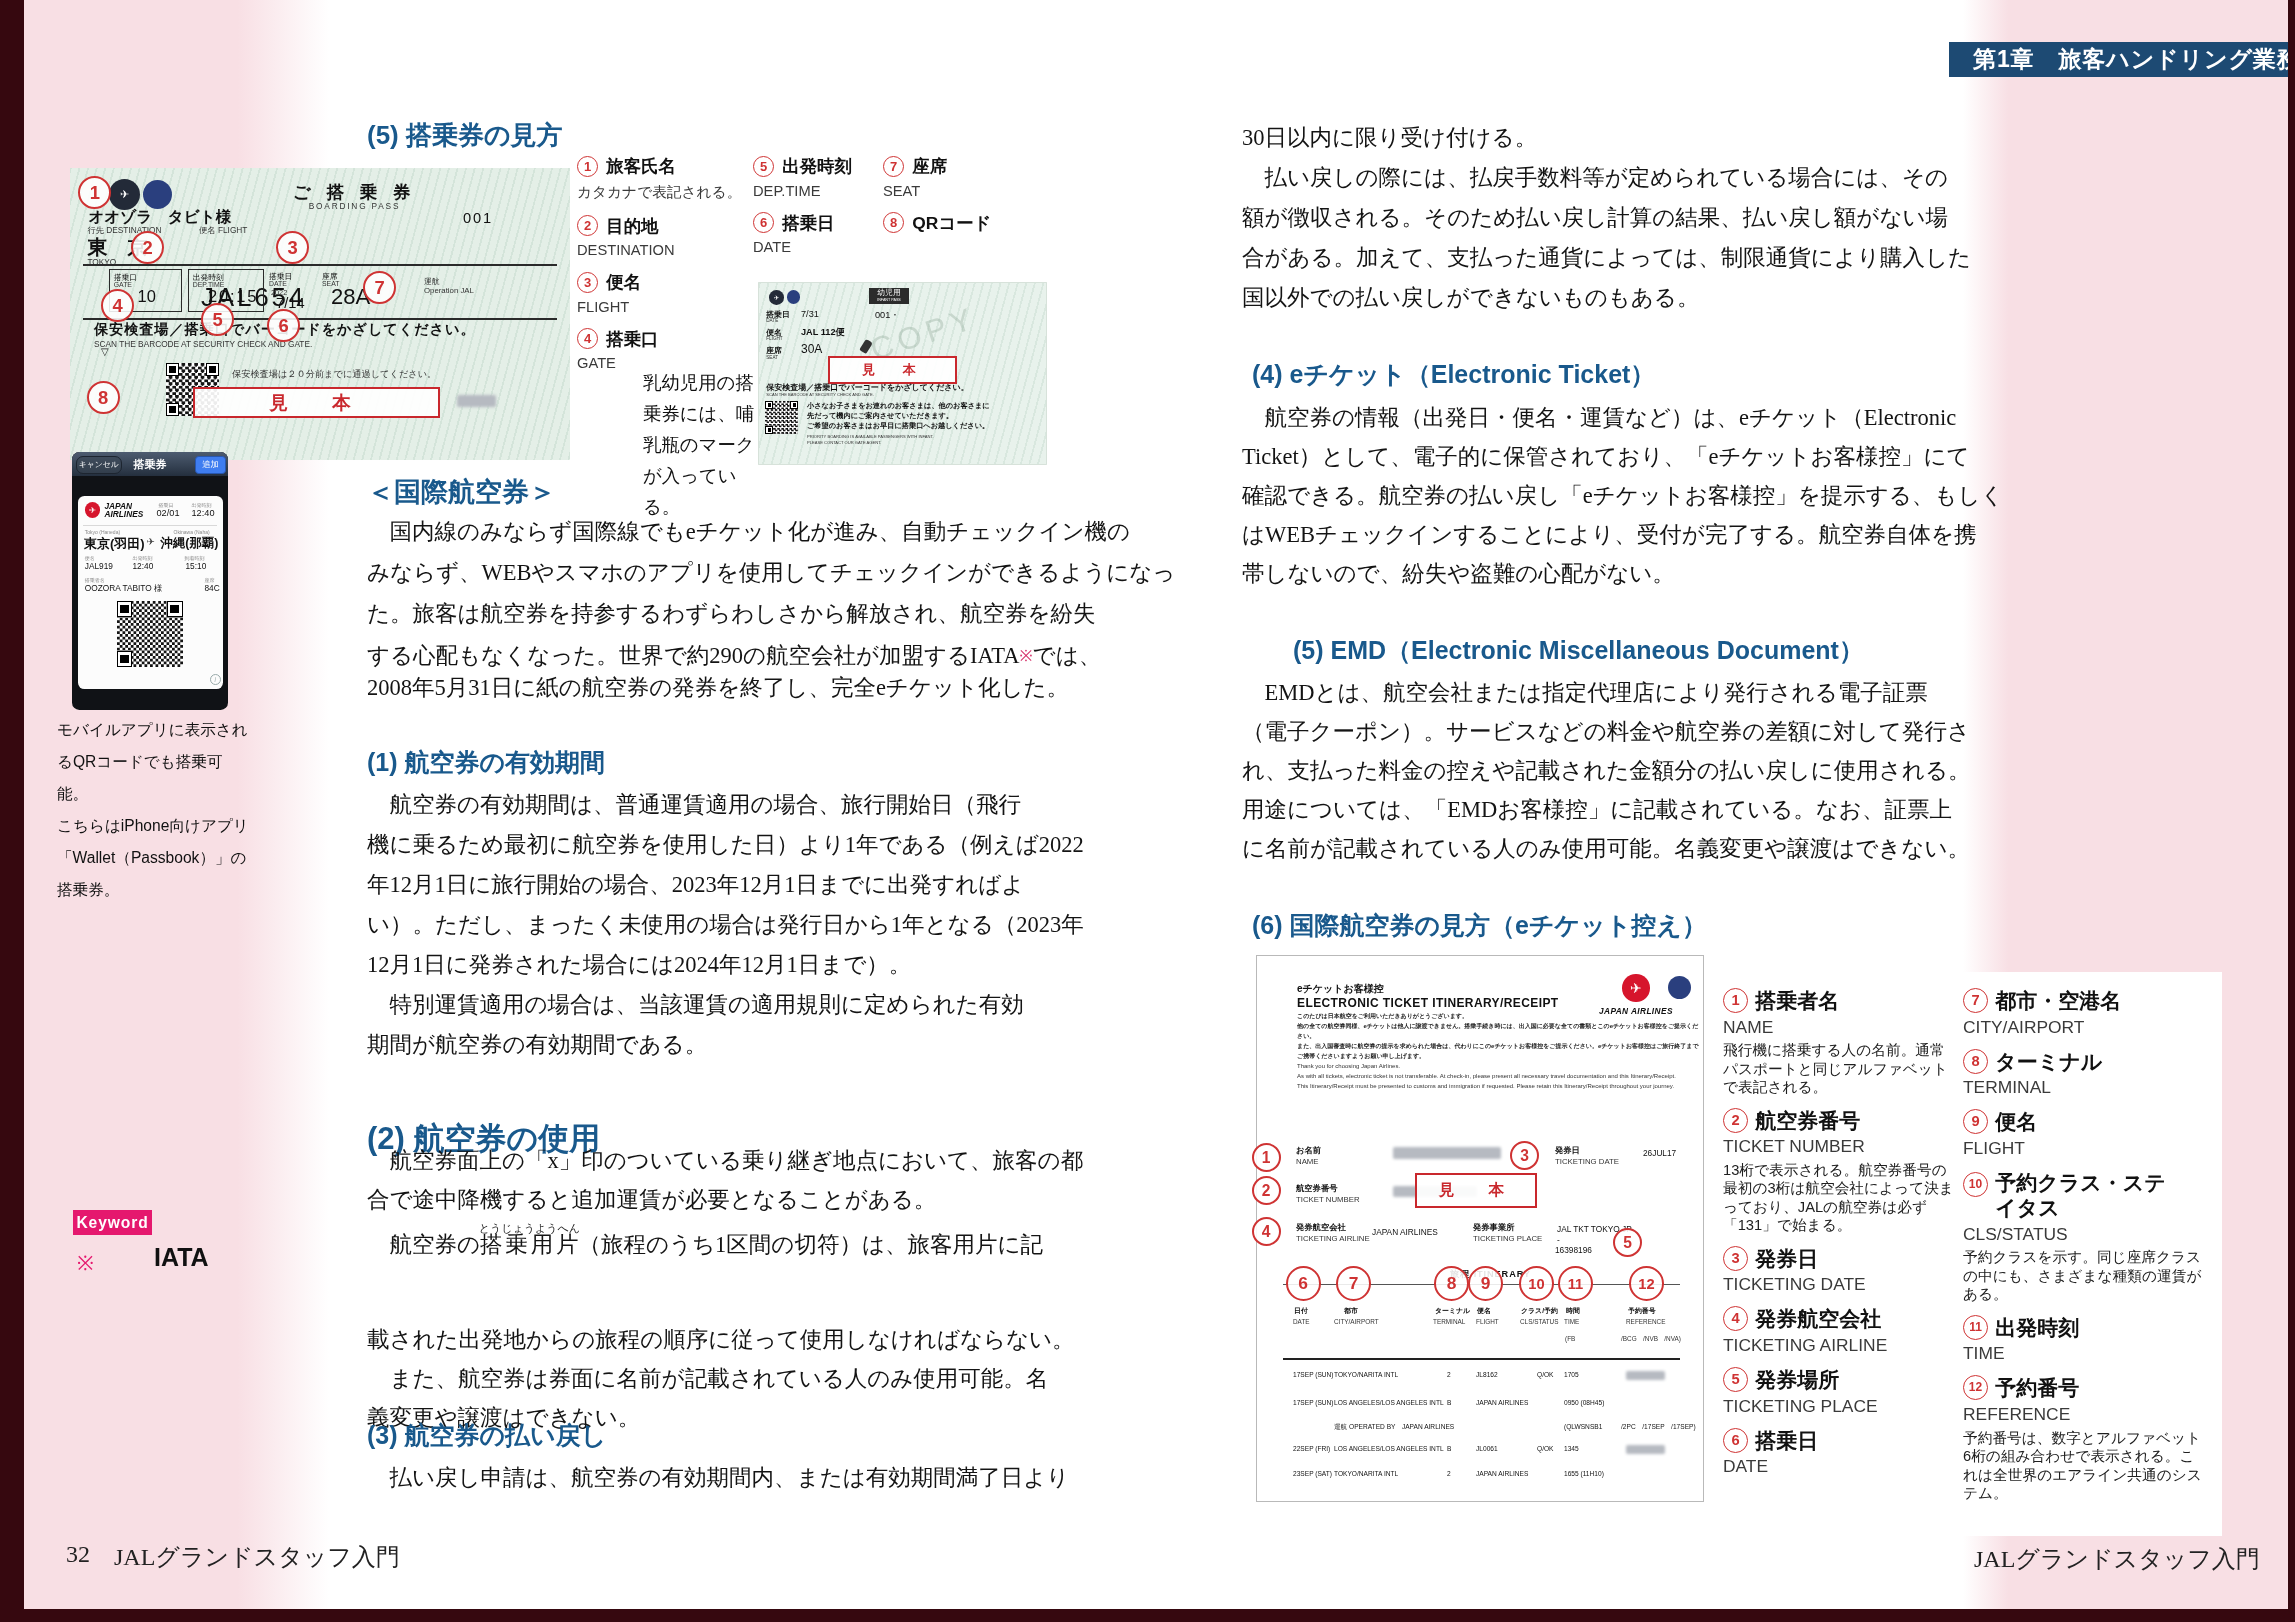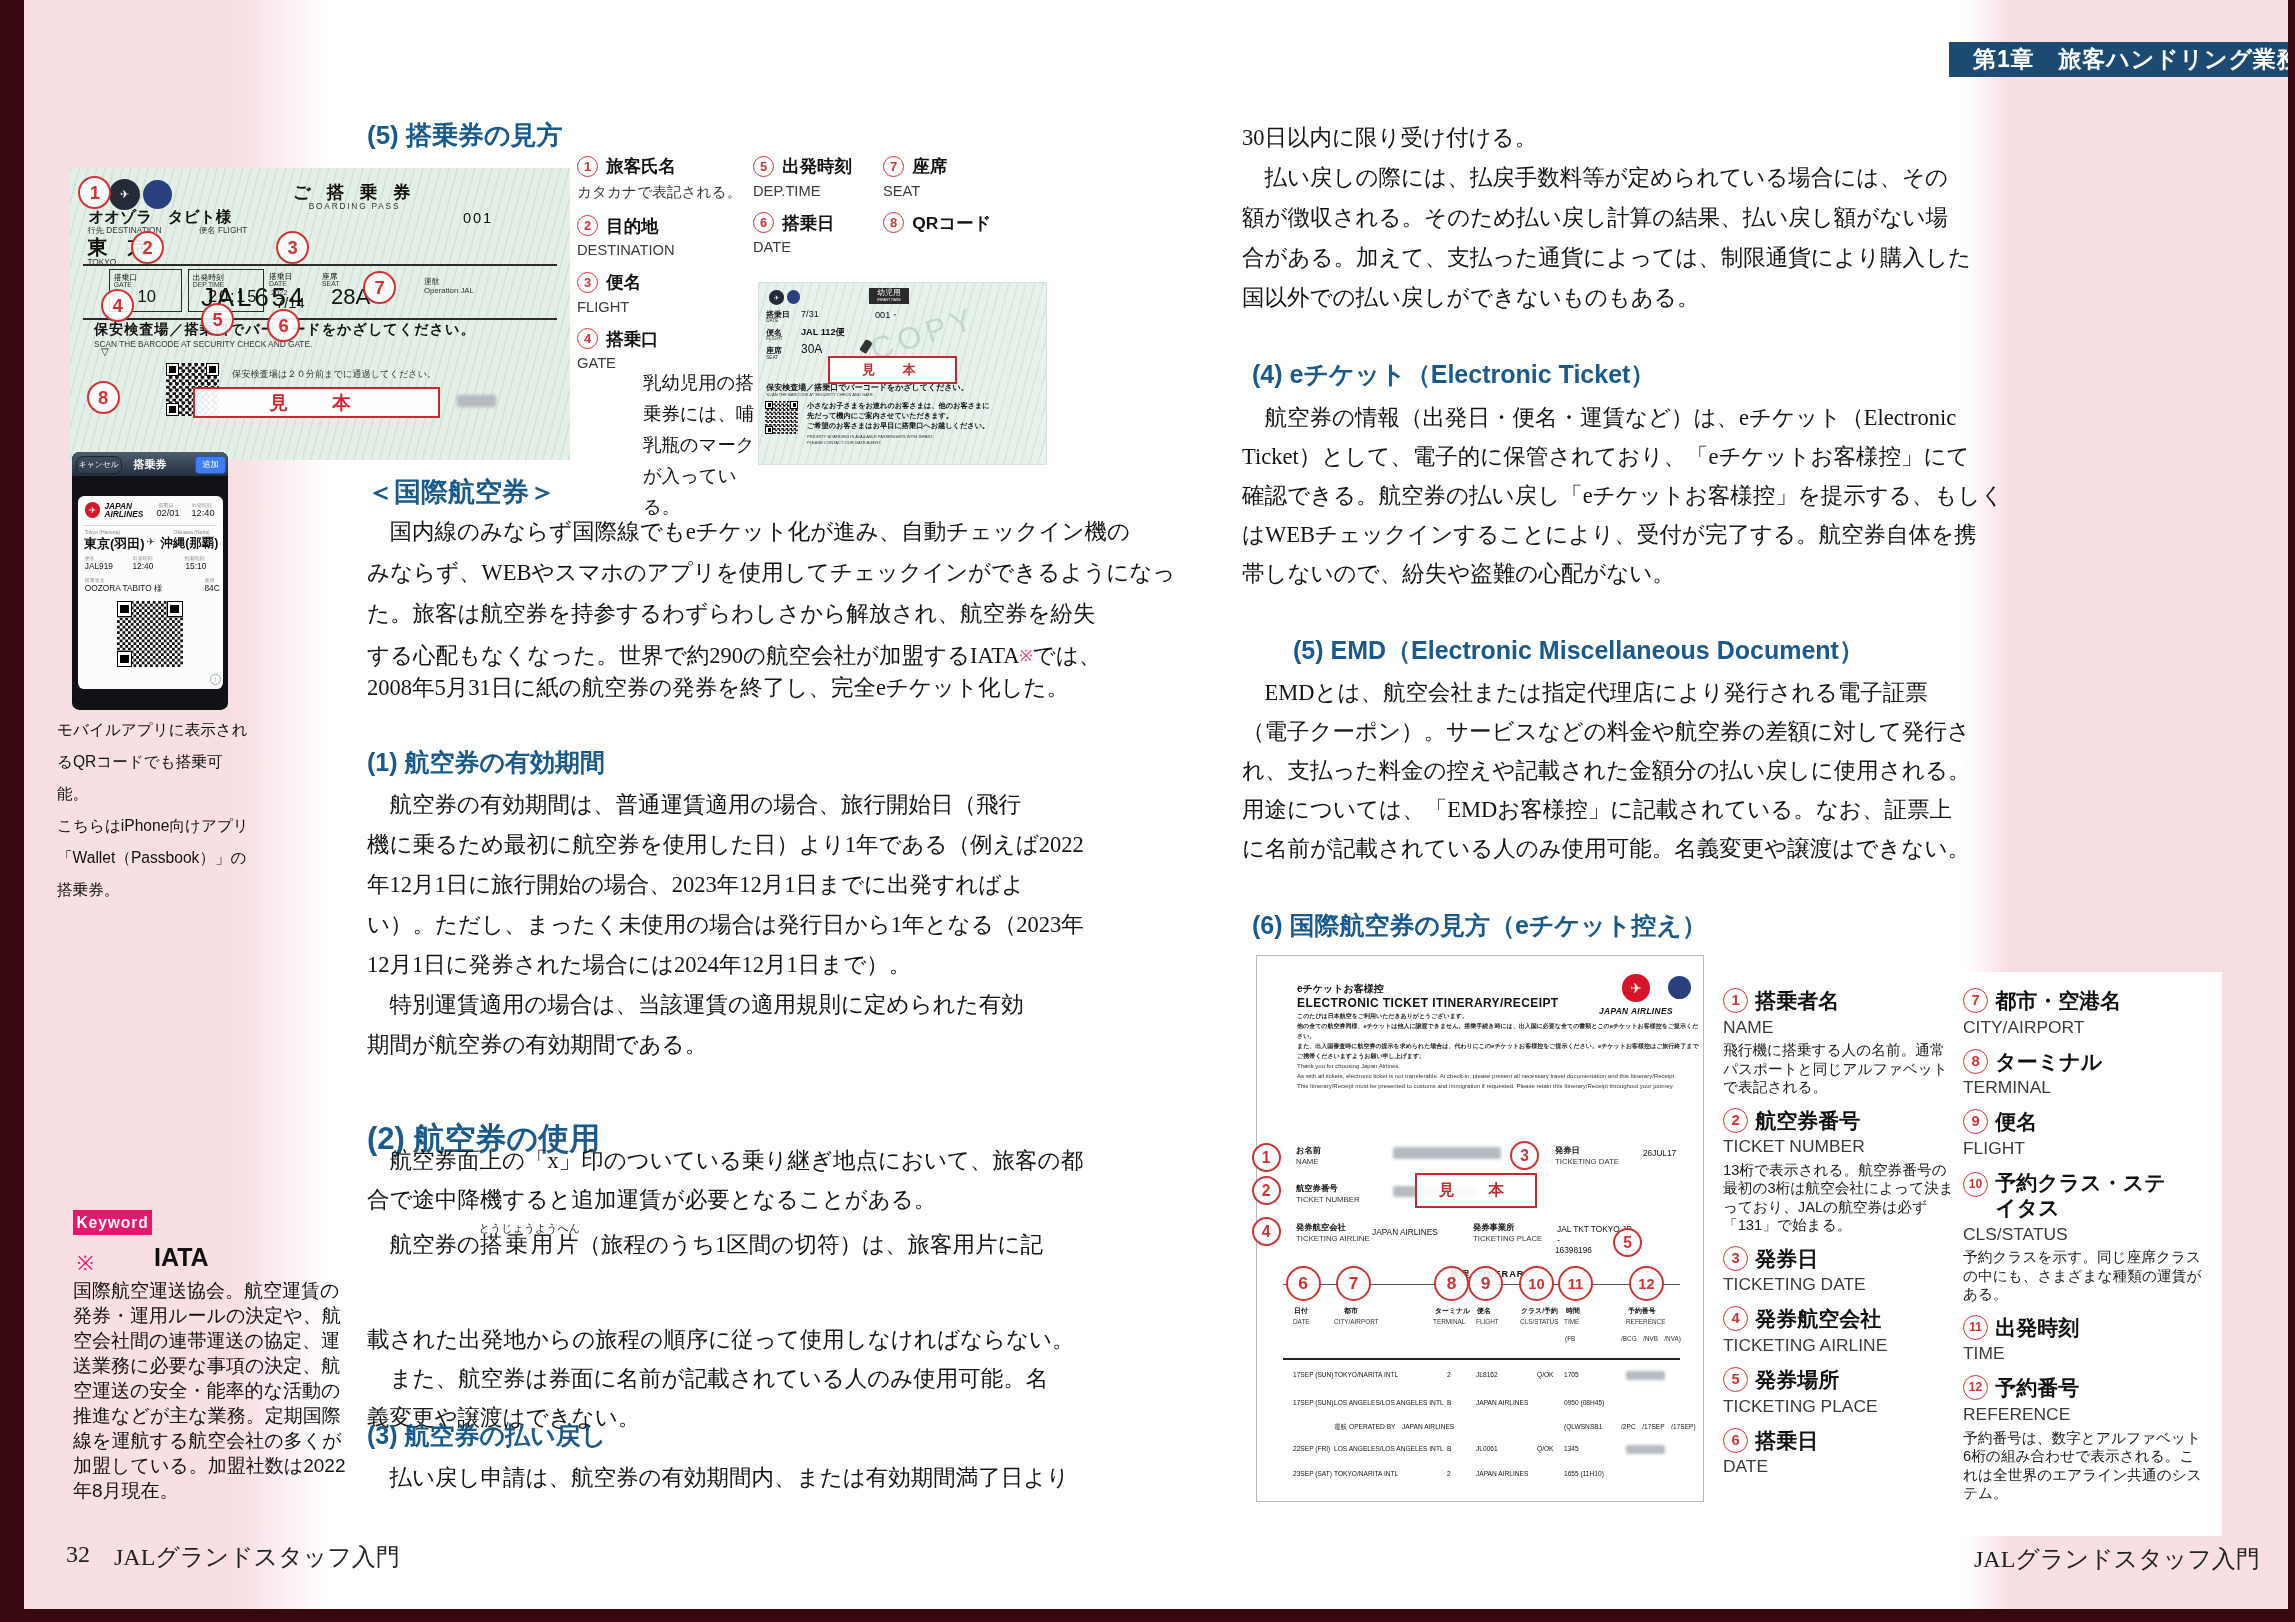--- a/index.html
+++ b/index.html
@@ -336,21 +336,20 @@
       <div>　また、航空券は券面に名前が記載されている人のみ使用可能。名</div>
       <div>義変更や譲渡はできない。</div>
     </div>
 
   <div class="abs h-blue nowrap" style="left:367px;top:1419px;font-size:25px;">(3) 航空券の払い戻し</div>
   <div class="para nowrap" style="left:367px;top:1458px;line-height:39px;">　払い戻し申請は、航空券の有効期間内、または有効期間満了日より</div>
 
   <div class="kw-label">Keyword</div>
   <div class="abs nowrap" style="left:77px;top:1249px;font-size:20px;color:#e5186e;">※</div>
   <div class="abs nowrap" style="left:154px;top:1243px;font-size:25px;font-weight:bold;">IATA</div>
-  <div class="abs" style="left:73px;top:1278px;width:274px;font-size:19px;line-height:25px;">国際航空運送協会。航空運賃の発券・運用ルールの決定や、航空会社間の連帯運送の協定、運送業務に必要な事項の決定、航空運送の安全・能率的な活動の推進などが主な業務。定期国際線を運航する航空会社の多くが加盟している。加盟社数は2022年8月現在。</div>
 
   <div class="footer nowrap" style="left:66px;top:1541px;">32</div>
   <div class="footer nowrap" style="left:114px;top:1541px;">JALグランドスタッフ入門</div>
 
   <div class="banner nowrap">第1章　旅客ハンドリング業務</div>
 
   <div class="para" style="left:1242px;top:118px;line-height:40px;">
       <div>30日以内に限り受け付ける。</div>
       <div>　払い戻しの際には、払戻手数料等が定められている場合には、その</div>
       <div>額が徴収される。そのため払い戻し計算の結果、払い戻し額がない場</div>

